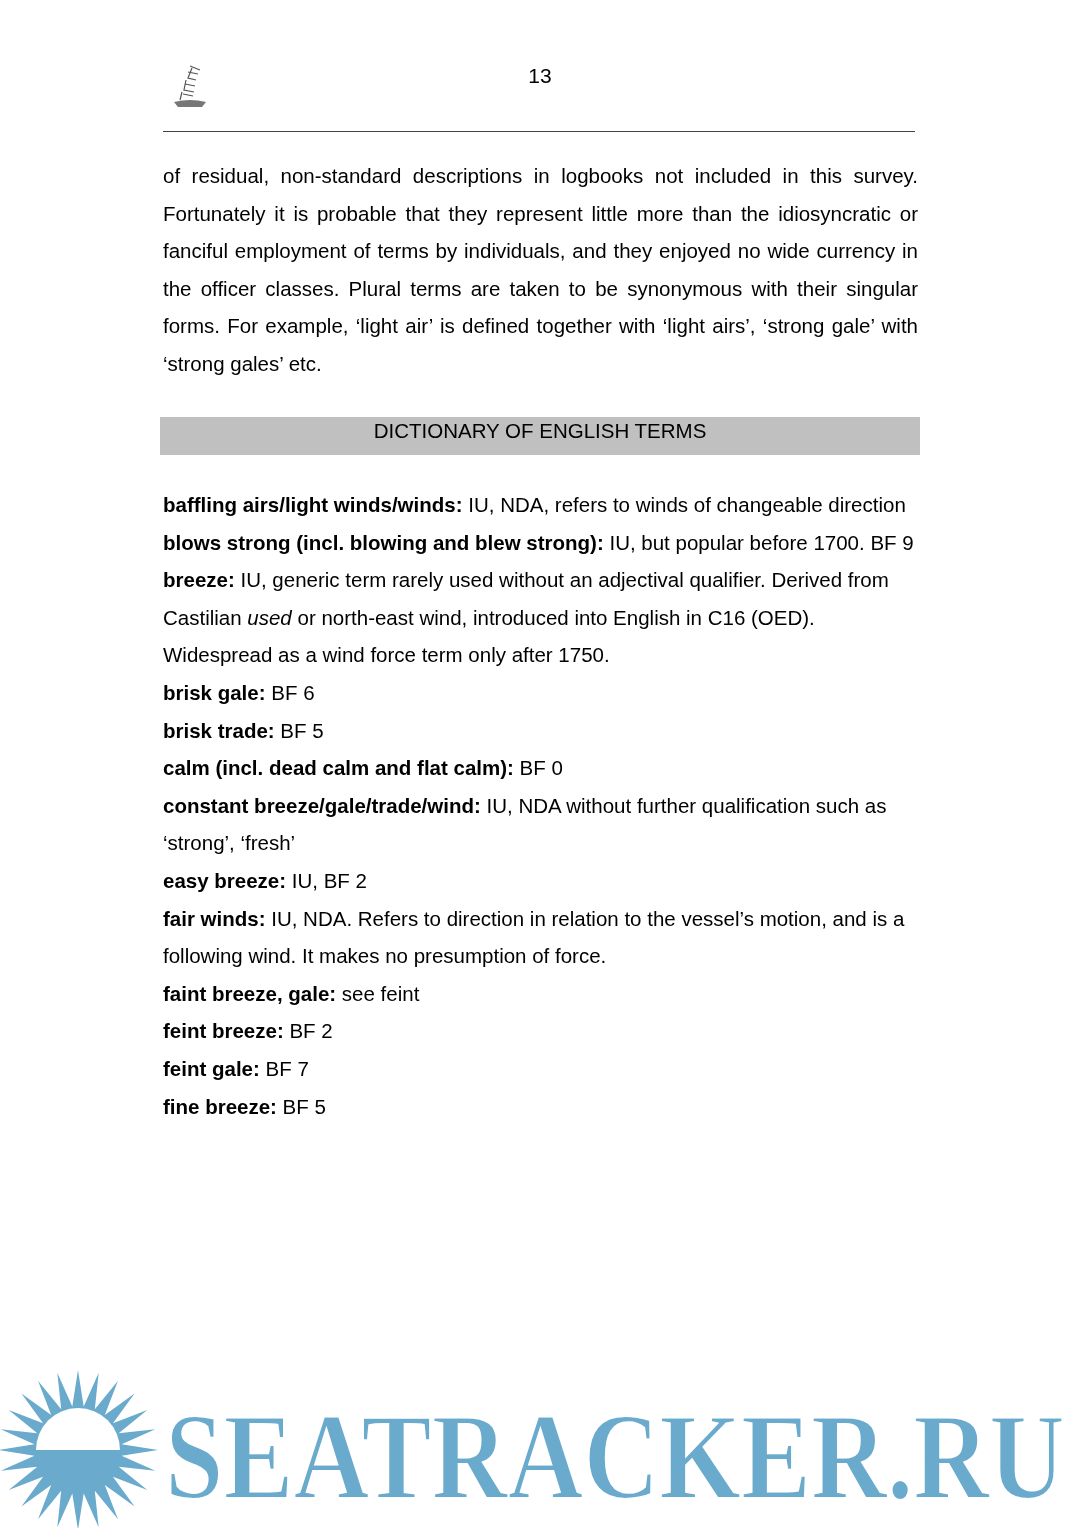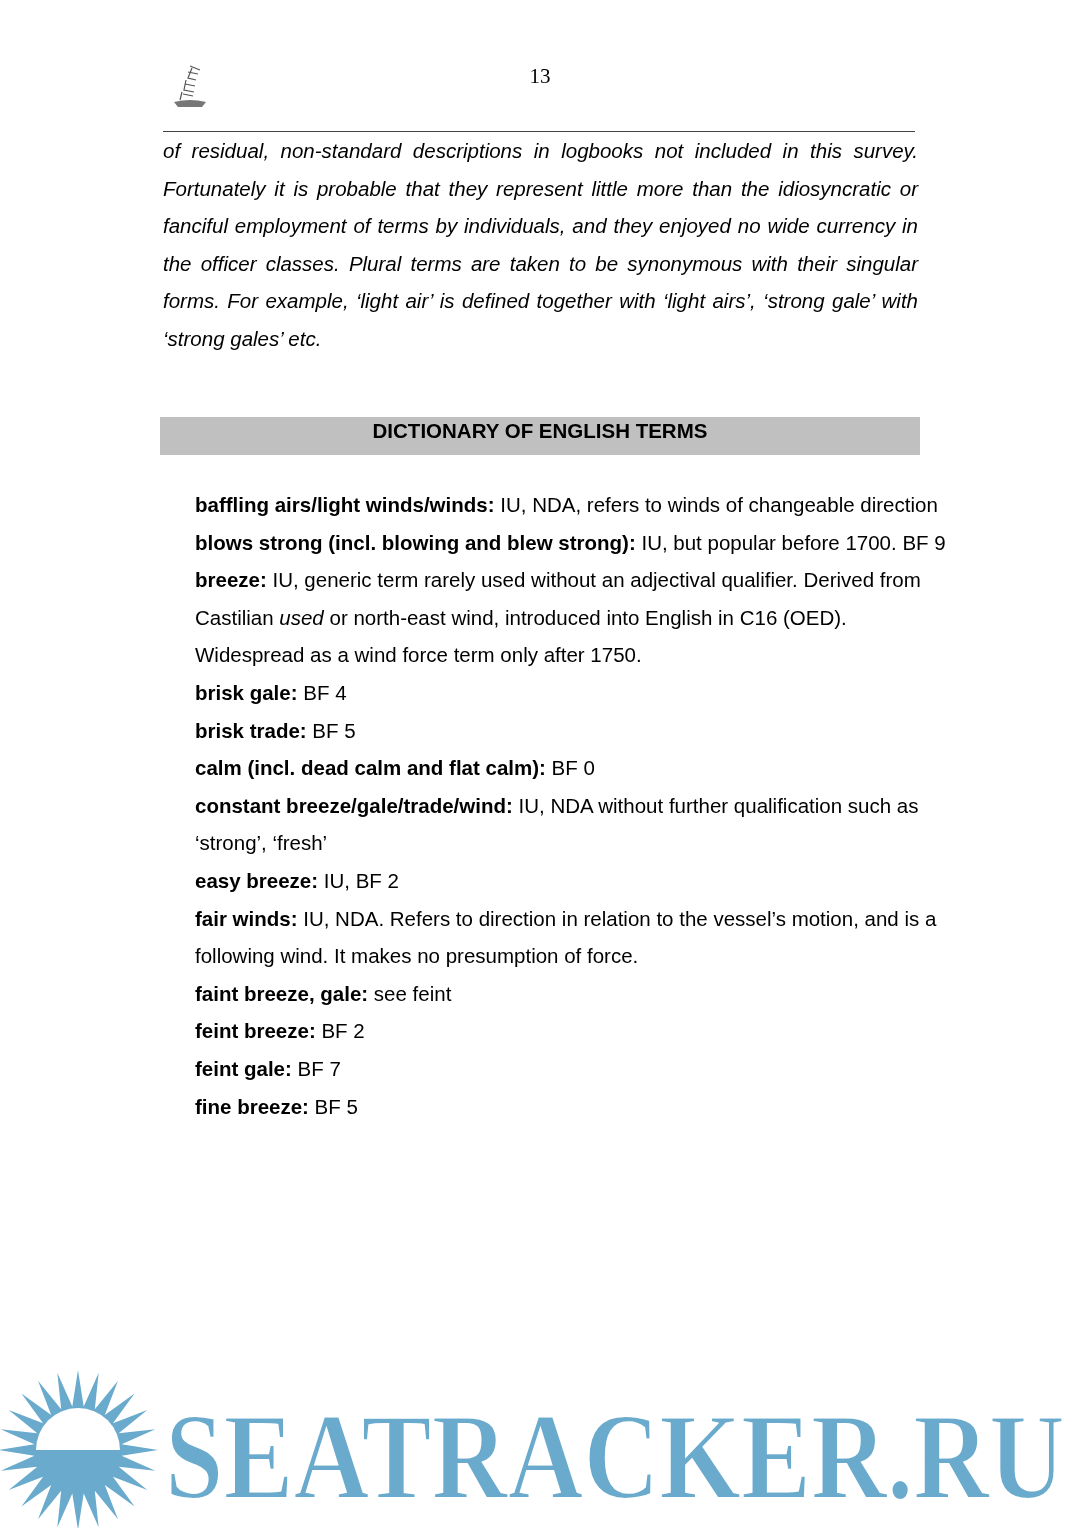--- a/index.html
+++ b/index.html
@@ -1,23 +1,23 @@
 <!DOCTYPE html>
 <html><head>
 <meta charset="utf-8">
 <style>
   html,body{margin:0;padding:0;background:#fff;}
   body{width:1080px;height:1528px;position:relative;overflow:hidden;font-family:"Liberation Sans",sans-serif;color:#000;}
   .logo-ship{position:absolute;left:170px;top:62px;width:40px;height:46px;}
-  .page-num{position:absolute;left:0;width:1080px;top:64px;text-align:center;font-family:Liberation Serif, serif;font-size:21px;}
+  .page-num{position:absolute;left:0;width:1080px;top:64px;text-align:center;font-family:Liberation Sans, sans-serif;font-size:21px;}
   .rule{position:absolute;left:163px;top:131px;width:752px;height:1px;background:#444;}
-  .intro{position:absolute;left:163px;top:132px;width:755px;font-size:20.5px;line-height:37.6px;text-align:justify;font-style:italic;}
+  .intro{position:absolute;left:163px;top:157px;width:755px;font-size:20.5px;line-height:37.6px;text-align:justify;}
   .banner{position:absolute;left:160px;top:417px;width:760px;height:38px;background:#c0c0c0;}
-  .banner span{display:block;text-align:center;font-weight:bold;font-size:20.5px;line-height:28px;}
-  .dict{position:absolute;left:163px;top:486px;width:760px;font-size:20.5px;line-height:37.6px;margin-left:32px;}
+  .banner span{display:block;text-align:center;font-weight:normal;font-size:20.5px;line-height:28px;}
+  .dict{position:absolute;left:163px;top:486px;width:760px;font-size:20.5px;line-height:37.6px;}
   .entry{margin:0;}
   .entry b{font-weight:bold;}
   .wm{position:absolute;left:0;top:1370px;width:1080px;height:158px;}
 </style>
 </head>
 <body>
 
 <svg class="logo-ship" viewBox="0 0 40 46">
   <g fill="none" stroke="#555" stroke-width="1.2">
     <path d="M20 4 L30 8 M22 6 L18 16 L26 18 M16 18 L14 28 L24 30 M12 30 L10 38"></path>
@@ -31,21 +31,21 @@
 <div class="intro">of residual, non-standard descriptions in logbooks not included in this survey. Fortunately it is probable that they represent little more than the idiosyncratic or fanciful employment of terms by individuals, and they enjoyed no wide currency in the officer classes. Plural terms are taken to be synonymous with their singular forms. For example, ‘light air’ is defined together with ‘light airs’, ‘strong gale’ with ‘strong gales’ etc.</div>
 
 <div class="banner">
   <span>DICTIONARY OF ENGLISH TERMS</span>
 </div>
 
 <div class="dict" id="dict">
     <p class="entry"><b>baffling airs/light winds/winds:</b><span> IU, NDA, refers to winds of changeable direction</span></p>
     <p class="entry"><b>blows strong (incl. blowing and blew strong):</b><span> IU, but popular before 1700. BF 9</span></p>
     <p class="entry"><b>breeze:</b><span> IU, generic term rarely used without an adjectival qualifier. Derived from Castilian </span><i>used</i><span> or north-east wind, introduced into English in C16 (OED). Widespread as a wind force term only after 1750.</span></p>
-    <p class="entry"><b>brisk gale:</b><span> BF 4</span></p>
+    <p class="entry"><b>brisk gale:</b><span> BF 6</span></p>
     <p class="entry"><b>brisk trade:</b><span> BF 5</span></p>
     <p class="entry"><b>calm (incl. dead calm and flat calm):</b><span> BF 0</span></p>
     <p class="entry"><b>constant breeze/gale/trade/wind:</b><span> IU, NDA without further qualification such as ‘strong’, ‘fresh’</span></p>
     <p class="entry"><b>easy breeze:</b><span> IU, BF 2</span></p>
     <p class="entry"><b>fair winds:</b><span> IU, NDA. Refers to direction in relation to the vessel’s motion, and is a following wind. It makes no presumption of force.</span></p>
     <p class="entry"><b>faint breeze, gale:</b><span> see feint</span></p>
     <p class="entry"><b>feint breeze:</b><span> BF 2</span></p>
     <p class="entry"><b>feint gale:</b><span> BF 7</span></p>
     <p class="entry"><b>fine breeze:</b><span> BF 5</span></p>
   </div>

